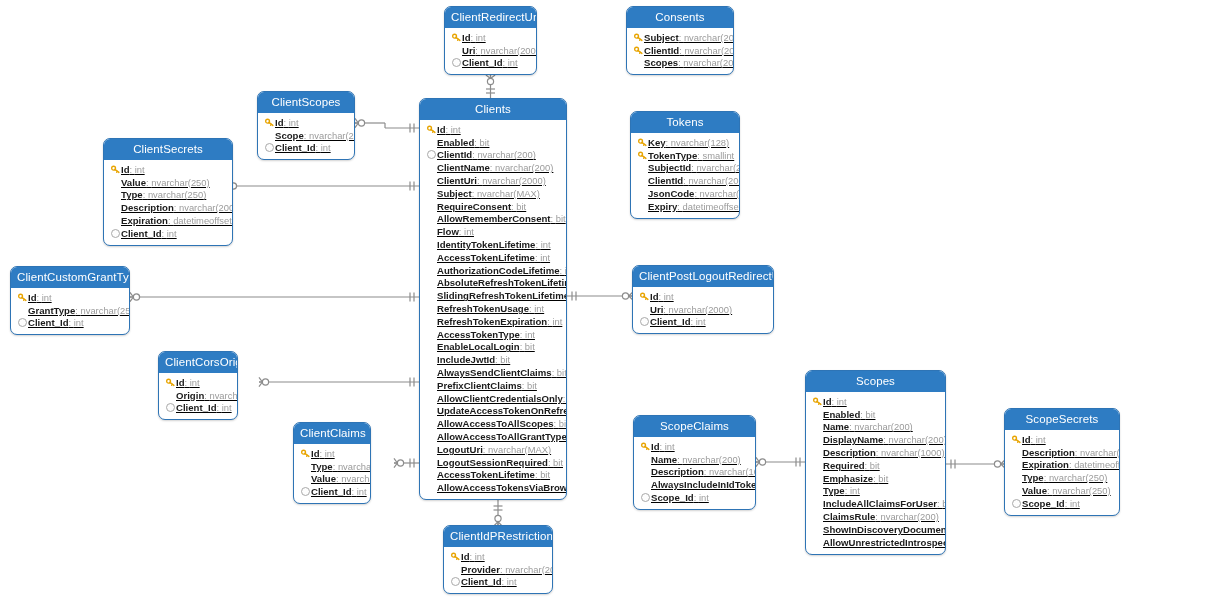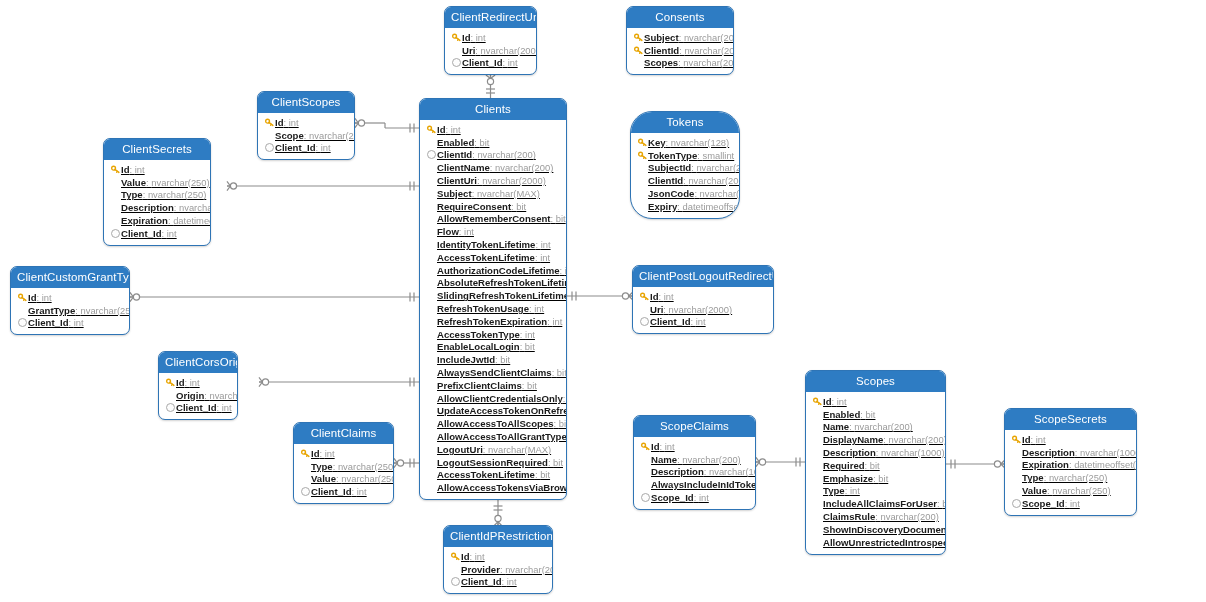--- a/index.html
+++ b/index.html
@@ -234,21 +234,21 @@
           <div class="row">
             <span class="gut">
               <span class="fk"></span>
             </span>
             <span class="fname">Client_Id</span>
             <span class="colon">:&nbsp;</span>
             <span class="ftype">int</span>
           </div>
         </div>
       </div>
-      <div class="table" style="left: 630px; top: 111px; width: 110px; border-radius: 22px;">
+      <div class="table" style="left: 630px; top: 111px; width: 110px;">
         <div class="thead">Tokens</div>
         <div class="tbody">
           <div class="row">
             <span class="gut">
               <svg class="key" viewBox="0 0 16 16">
                 <circle cx="4.6" cy="5.6" r="3.4" fill="none" stroke="#e8a400" stroke-width="2.4"></circle>
                 <path d="M6.8 7.8 L14 13.2" stroke="#e8a400" stroke-width="2.6" stroke-linecap="round"></path>
                 <path d="M11.2 11.2 L9.9 13" stroke="#e8a400" stroke-width="2.2" stroke-linecap="round"></path>
               </svg>
             </span>
@@ -287,21 +287,21 @@
             <span class="ftype">nvarchar(MAX)</span>
           </div>
           <div class="row">
             <span class="gut"></span>
             <span class="fname">Expiry</span>
             <span class="colon">:&nbsp;</span>
             <span class="ftype">datetimeoffset(7)</span>
           </div>
         </div>
       </div>
-      <div class="table" style="left: 103px; top: 138px; width: 108px;">
+      <div class="table" style="left: 103px; top: 138px; width: 130px;">
         <div class="thead">ClientSecrets</div>
         <div class="tbody">
           <div class="row">
             <span class="gut">
               <svg class="key" viewBox="0 0 16 16">
                 <circle cx="4.6" cy="5.6" r="3.4" fill="none" stroke="#e8a400" stroke-width="2.4"></circle>
                 <path d="M6.8 7.8 L14 13.2" stroke="#e8a400" stroke-width="2.6" stroke-linecap="round"></path>
                 <path d="M11.2 11.2 L9.9 13" stroke="#e8a400" stroke-width="2.2" stroke-linecap="round"></path>
               </svg>
             </span>
@@ -684,21 +684,21 @@
           <div class="row">
             <span class="gut"></span>
             <span class="fname">ShowInDiscoveryDocument</span>
           </div>
           <div class="row">
             <span class="gut"></span>
             <span class="fname">AllowUnrestrictedIntrospection</span>
           </div>
         </div>
       </div>
-      <div class="table" style="left: 293px; top: 422px; width: 101px;">
+      <div class="table" style="left: 293px; top: 422px; width: 78px;">
         <div class="thead">ClientClaims</div>
         <div class="tbody">
           <div class="row">
             <span class="gut">
               <svg class="key" viewBox="0 0 16 16">
                 <circle cx="4.6" cy="5.6" r="3.4" fill="none" stroke="#e8a400" stroke-width="2.4"></circle>
                 <path d="M6.8 7.8 L14 13.2" stroke="#e8a400" stroke-width="2.6" stroke-linecap="round"></path>
                 <path d="M11.2 11.2 L9.9 13" stroke="#e8a400" stroke-width="2.2" stroke-linecap="round"></path>
               </svg>
             </span>
@@ -762,21 +762,21 @@
           <div class="row">
             <span class="gut">
               <span class="fk"></span>
             </span>
             <span class="fname">Scope_Id</span>
             <span class="colon">:&nbsp;</span>
             <span class="ftype">int</span>
           </div>
         </div>
       </div>
-      <div class="table" style="left: 1004px; top: 408px; width: 133px;">
+      <div class="table" style="left: 1004px; top: 408px; width: 116px;">
         <div class="thead">ScopeSecrets</div>
         <div class="tbody">
           <div class="row">
             <span class="gut">
               <svg class="key" viewBox="0 0 16 16">
                 <circle cx="4.6" cy="5.6" r="3.4" fill="none" stroke="#e8a400" stroke-width="2.4"></circle>
                 <path d="M6.8 7.8 L14 13.2" stroke="#e8a400" stroke-width="2.6" stroke-linecap="round"></path>
                 <path d="M11.2 11.2 L9.9 13" stroke="#e8a400" stroke-width="2.2" stroke-linecap="round"></path>
               </svg>
             </span>

